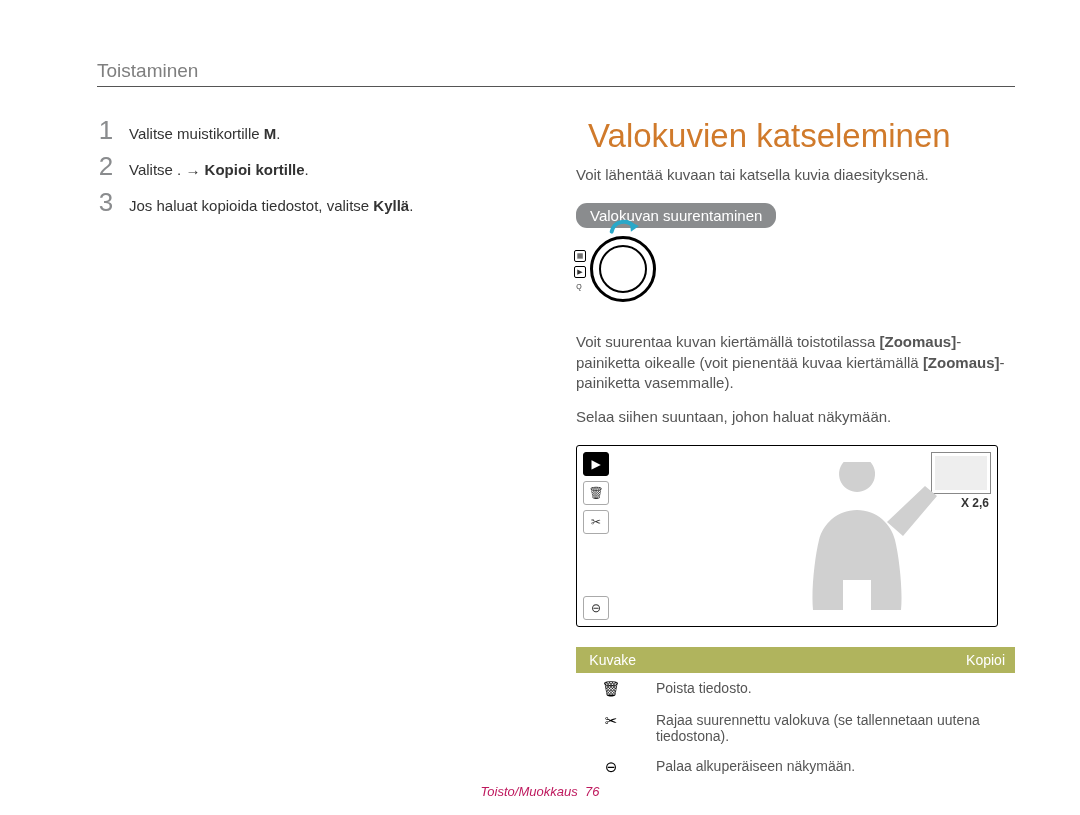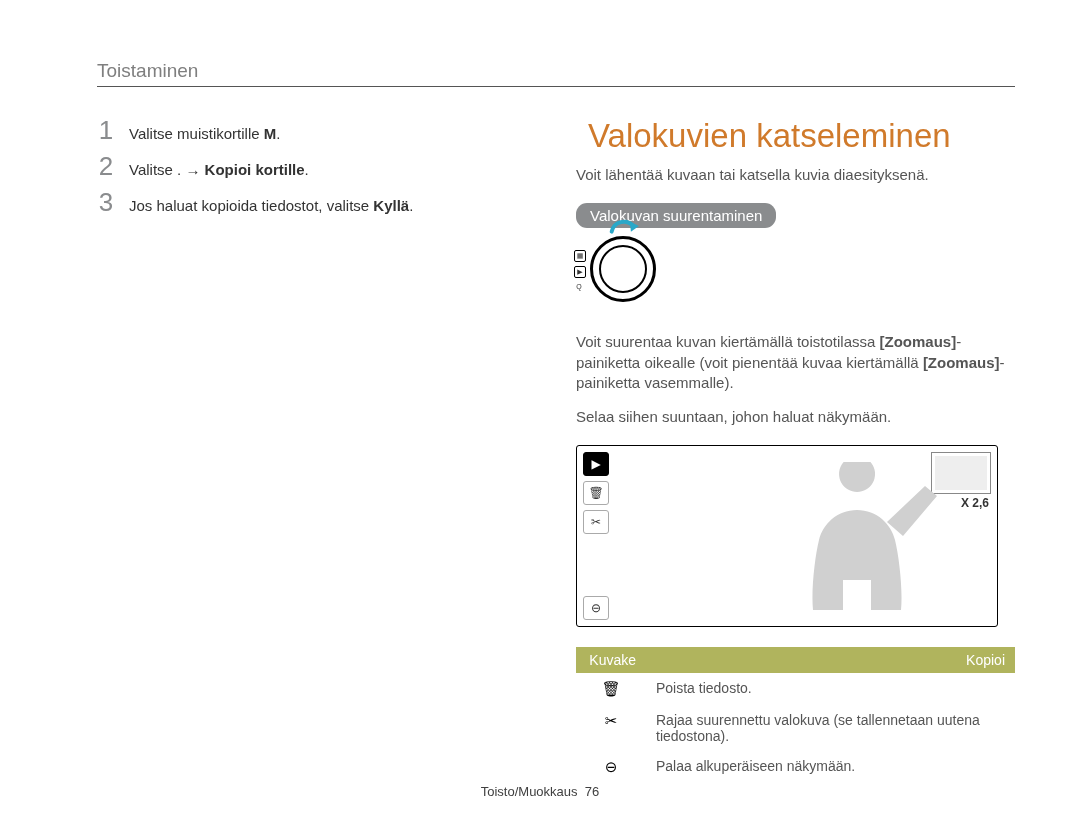--- a/index.html
+++ b/index.html
@@ -224,21 +224,22 @@
     font-size: 15px;
     color: #000;
   }
   .footer {
     position: absolute;
     bottom: 16px;
     left: 0;
     width: 100%;
     text-align: center;
     font-size: 13px;
-    color: #404040;
+    color: #be185d;
+    font-style: italic;
   }
 </style>
 </head>
 <body>
 
 <div class="page">
 
   <div class="pageheader">Toistaminen</div>
   <hr class="rule">
 

